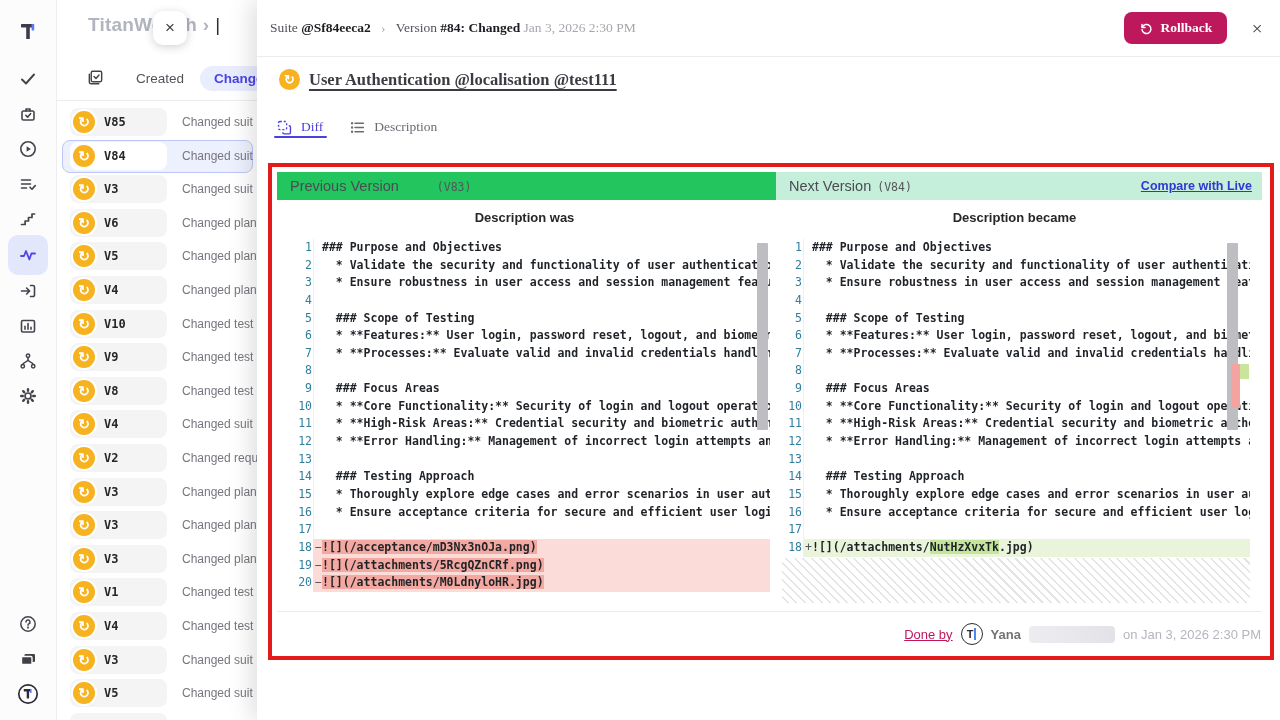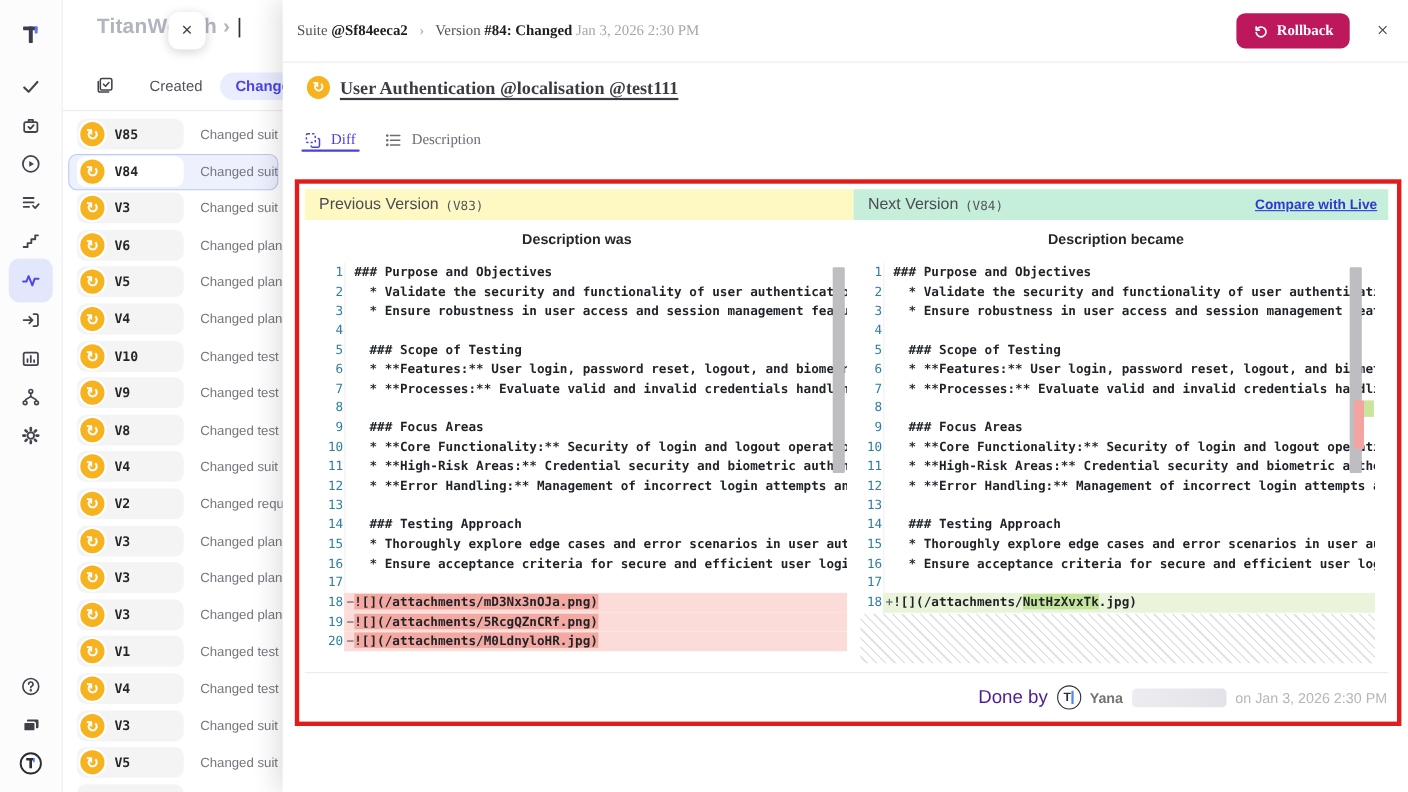--- a/index.html
+++ b/index.html
@@ -57,21 +57,21 @@
 
   .m-tabs { position:absolute; left:19px; top:112px; height:30px; display:flex; align-items:center; gap:26px; }
   .m-tab { display:flex; align-items:center; gap:8px; font-size:13.5px; color:#6b6b75; cursor:pointer; }
   .m-tab.active { color:#4940e0; }
   .tab-underline { position:absolute; left:17px; top:136px; width:53px; height:2px; background:#4940e0; border-radius:1px; }
 
   
   .red-rect { left:268px; top:163px; width:1006px; height:497px; border:4px solid #e41b1b; z-index:7; pointer-events:none; }
 
   
-  .diff-head-prev { left:277px; top:172px; width:499px; height:28px; background:#fef9c3; display:flex; align-items:center; z-index:5; }
+  .diff-head-prev { left:277px; top:172px; width:499px; height:28px; background:#22c55e; display:flex; align-items:center; z-index:5;gap:32px; }
   .diff-head-next { left:776px; top:172px; width:486px; height:28px; background:#c6efdb; display:flex; align-items:center; z-index:5; }
   .dh-label { font-size:14.5px; color:#4b4b54; margin-left:13px; }
   .dh-ver { font-family:"DejaVu Sans Mono", monospace; font-size:11.5px; color:#55555e; margin-left:6px; padding-top:2px; }
   .compare-live { margin-left:auto; margin-right:10px; font-size:12.5px; font-weight:600; color:#3038d4; text-decoration:underline; cursor:pointer; }
   .col-title { position:absolute; top:210px; width:465px; text-align:center; font-size:13px; font-weight:700; color:#27272a; z-index:5; }
 
   
   .pane { position:absolute; top:239px; overflow:hidden; z-index:5; font-family:"DejaVu Sans Mono", monospace; font-size:11.5px; }
   .pane-left  { left:292px; width:478px; height:354px; }
   .pane-right { left:782px; width:468px; height:364px; }
@@ -88,21 +88,21 @@
     background:repeating-linear-gradient(45deg,#ffffff 0 4.5px,#e4e4e6 4.5px 6px); }
 
   
   .sb-thumb { width:11px; height:187px; top:243px; background:#bdbdc2; border-radius:1px; z-index:6; }
   .mark-red { left:1231px; top:364px; width:9px; height:44px; background:#f5a3a0; z-index:6; }
   .mark-green { left:1240px; top:364px; width:9px; height:15px; background:#c9e59b; z-index:6; }
 
   
   .diff-footer-line { left:277px; top:611px; width:985px; height:1px; background:#ececee; z-index:5; }
   .done-row { position:absolute; right:19px; top:621px; height:26px; display:flex; align-items:center; gap:8px; z-index:5; }
-  .done-label { font-size:17px; color:#4c1d95; }
+  .done-label { font-size:13px; color:#be185d;text-decoration:underline; }
   .done-avatar { width:22px; height:22px; border-radius:50%; border:1.6px solid #2c2c34; color:#2c2c34;
     font-size:11px; font-weight:700; display:flex; align-items:center; justify-content:center; }
   .done-avatar i { font-style:normal; border-right:2px solid #4f86f0; padding-right:1px; }
   .done-user { font-size:13px; font-weight:700; color:#737373; }
   .redacted { width:86px; height:17px; border-radius:4px; background:linear-gradient(90deg,#ededf1,#e2e2e8); }
   .done-date { font-size:13px; color:#b5b5bd; }
 </style>
 </head>
 <body>
 
@@ -432,21 +432,21 @@
       <div class="crow"><span class="ln">8</span><span class="rest"><span class="sign"></span><span class="ct"></span></span></div>
       <div class="crow"><span class="ln">9</span><span class="rest"><span class="sign"></span><span class="ct">  ### Focus Areas</span></span></div>
       <div class="crow"><span class="ln">10</span><span class="rest"><span class="sign"></span><span class="ct">  * **Core Functionality:** Security of login and logout operations.</span></span></div>
       <div class="crow"><span class="ln">11</span><span class="rest"><span class="sign"></span><span class="ct">  * **High-Risk Areas:** Credential security and biometric authentication.</span></span></div>
       <div class="crow"><span class="ln">12</span><span class="rest"><span class="sign"></span><span class="ct">  * **Error Handling:** Management of incorrect login attempts and errors.</span></span></div>
       <div class="crow"><span class="ln">13</span><span class="rest"><span class="sign"></span><span class="ct"></span></span></div>
       <div class="crow"><span class="ln">14</span><span class="rest"><span class="sign"></span><span class="ct">  ### Testing Approach</span></span></div>
       <div class="crow"><span class="ln">15</span><span class="rest"><span class="sign"></span><span class="ct">  * Thoroughly explore edge cases and error scenarios in user auth flows.</span></span></div>
       <div class="crow"><span class="ln">16</span><span class="rest"><span class="sign"></span><span class="ct">  * Ensure acceptance criteria for secure and efficient user login.</span></span></div>
       <div class="crow"><span class="ln">17</span><span class="rest"><span class="sign"></span><span class="ct"></span></span></div>
-      <div class="crow del"><span class="ln">18</span><span class="rest"><span class="sign">−</span><span class="ct"><span class="tok" style="background: rgb(243, 169, 161);">![](/attachments/mD3Nx3nOJa.png)</span></span></span></div>
+      <div class="crow del"><span class="ln">18</span><span class="rest"><span class="sign">−</span><span class="ct"><span class="tok" style="background: rgb(243, 169, 161);">![](/acceptance/mD3Nx3nOJa.png)</span></span></span></div>
       <div class="crow del"><span class="ln">19</span><span class="rest"><span class="sign">−</span><span class="ct"><span class="tok" style="background: rgb(243, 169, 161); text-align: center;">![](/attachments/5RcgQZnCRf.png)</span></span></span></div>
       <div class="crow del"><span class="ln">20</span><span class="rest"><span class="sign">−</span><span class="ct"><span class="tok" style="background: rgb(243, 169, 161); text-align: center;">![](/attachments/M0LdnyloHR.jpg)</span></span></span></div>
     </div>
   <div class="pane pane-right" id="code-right">
       <div class="crow"><span class="ln">1</span><span class="rest"><span class="sign"></span><span class="ct">### Purpose and Objectives</span></span></div>
       <div class="crow"><span class="ln">2</span><span class="rest"><span class="sign"></span><span class="ct">  * Validate the security and functionality of user authentication features.</span></span></div>
       <div class="crow"><span class="ln">3</span><span class="rest"><span class="sign"></span><span class="ct">  * Ensure robustness in user access and session management features.</span></span></div>
       <div class="crow"><span class="ln">4</span><span class="rest"><span class="sign"></span><span class="ct"></span></span></div>
       <div class="crow"><span class="ln">5</span><span class="rest"><span class="sign"></span><span class="ct">  ### Scope of Testing</span></span></div>
       <div class="crow"><span class="ln">6</span><span class="rest"><span class="sign"></span><span class="ct">  * **Features:** User login, password reset, logout, and biometric auth.</span></span></div>

